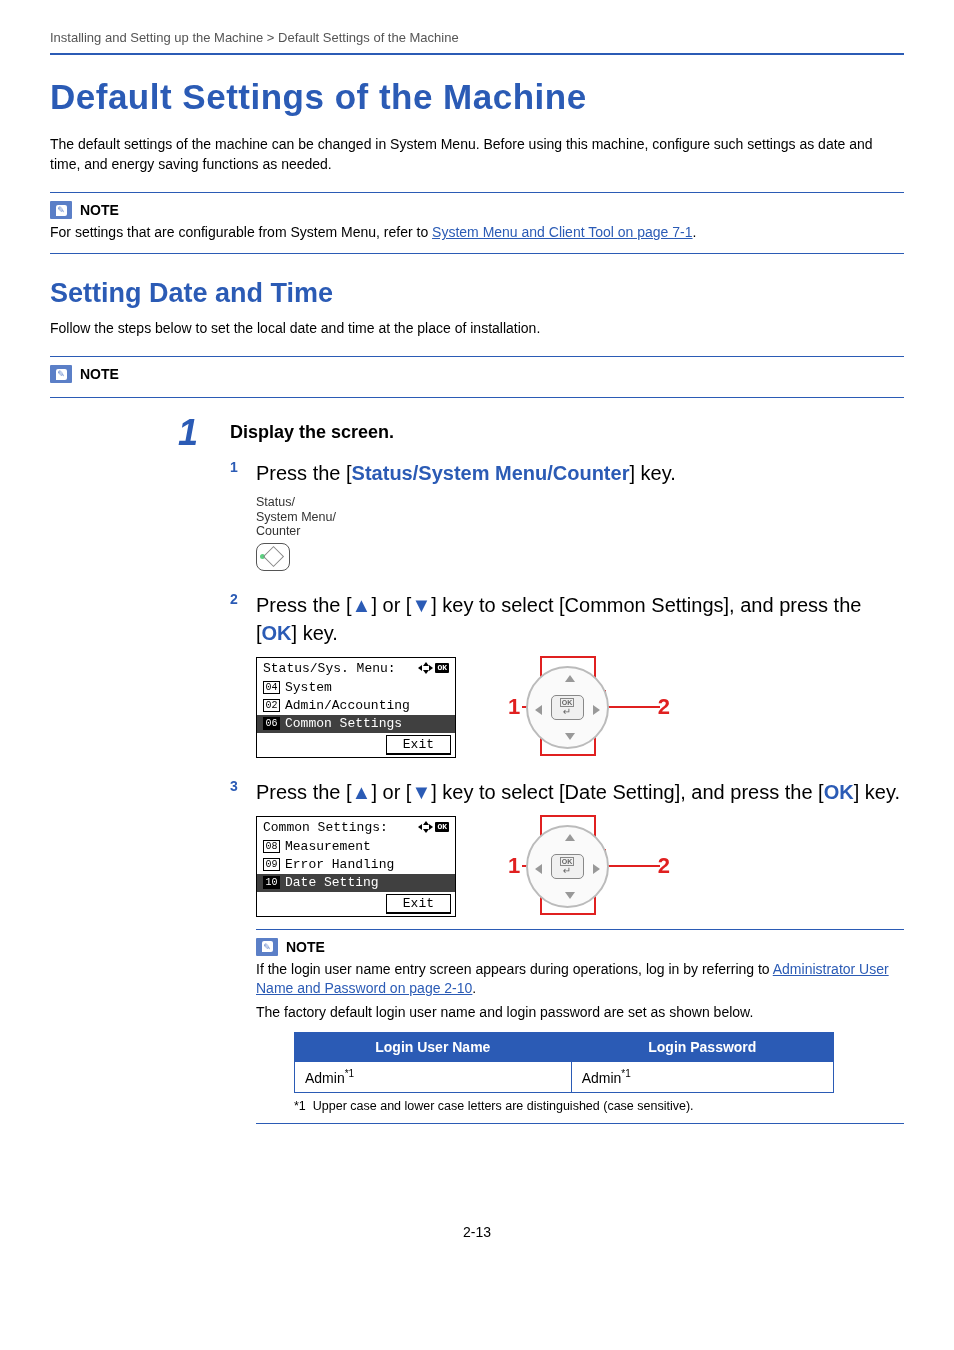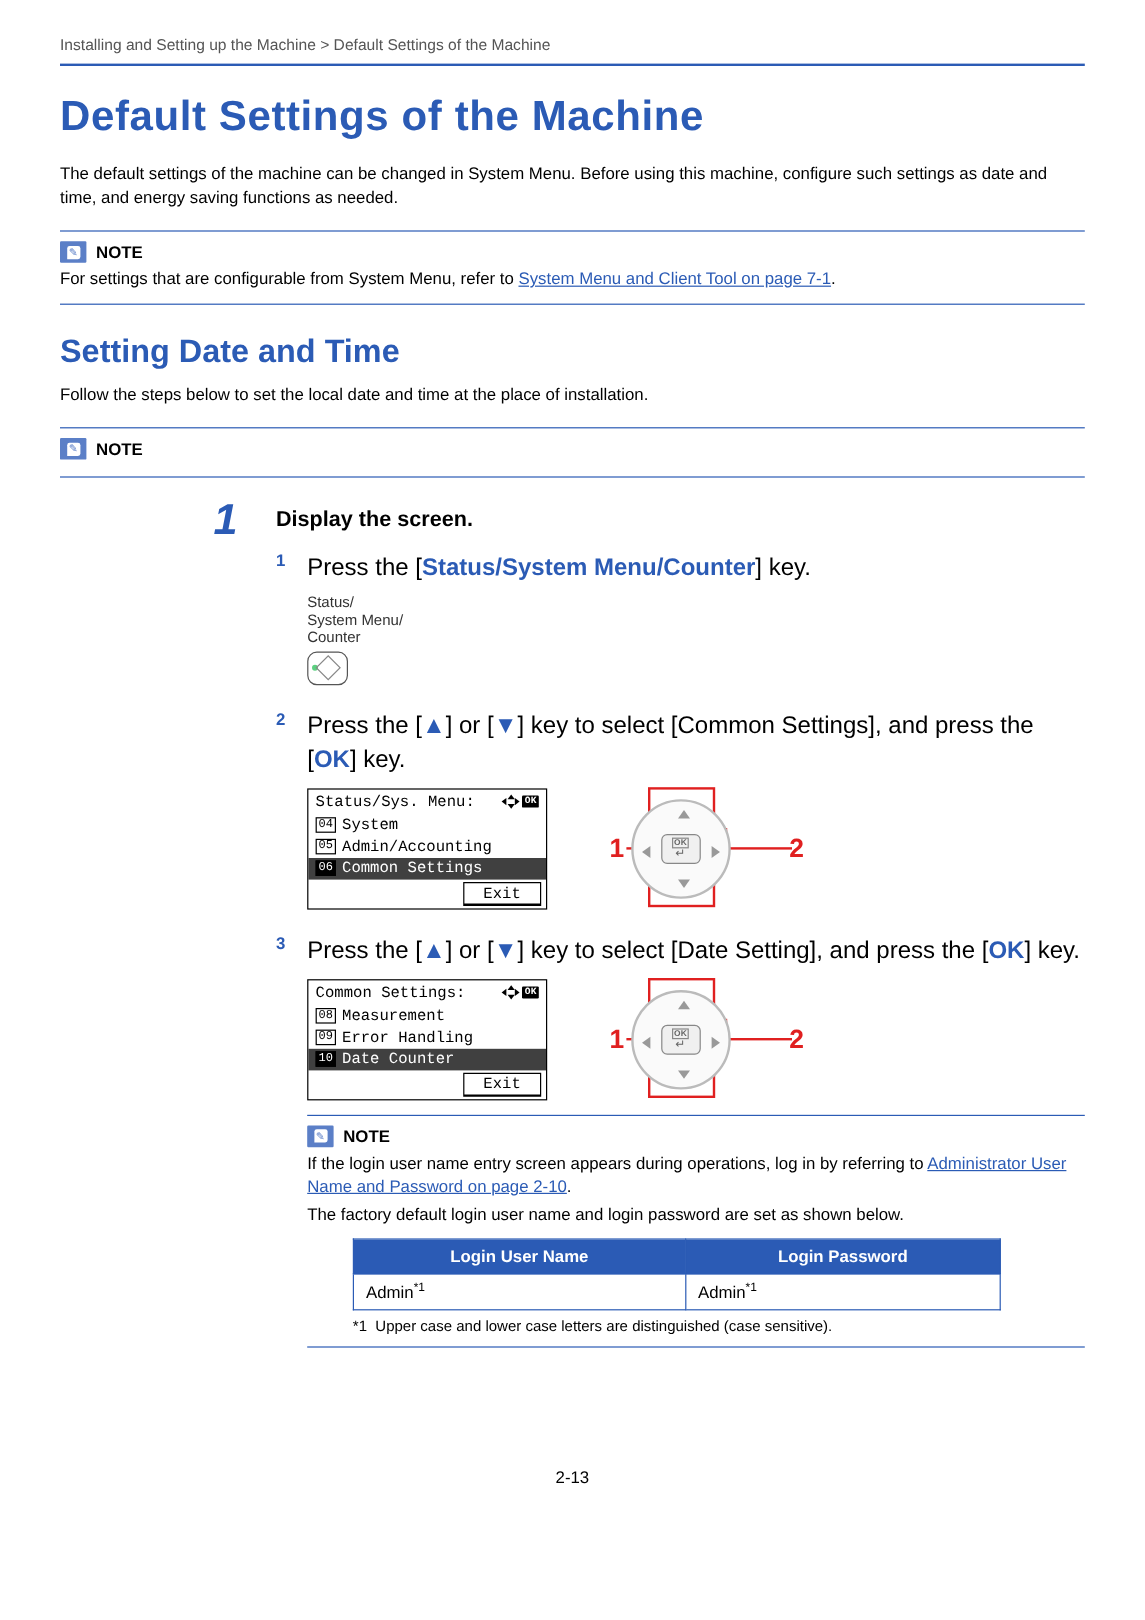--- a/index.html
+++ b/index.html
@@ -346,21 +346,21 @@
                 <span class="r"></span>
               </span>
             <span class="ok-glyph">OK</span>
           </span>
         </div>
         <div class="lcd-line">
             <span class="lcd-num">04</span>
             <span>System</span>
           </div>
         <div class="lcd-line">
-            <span class="lcd-num">05</span>
+            <span class="lcd-num">02</span>
             <span>Admin/Accounting</span>
           </div>
         <div class="lcd-selected">
             <span class="lcd-num-inv">06</span>
             <span>Common Settings</span>
           </div>
         <div class="lcd-footer">
             <span class="lcd-footer-btn">Exit</span>
           </div>
       </div>
@@ -405,21 +405,21 @@
         <div class="lcd-line">
             <span class="lcd-num">08</span>
             <span>Measurement</span>
           </div>
         <div class="lcd-line">
             <span class="lcd-num">09</span>
             <span>Error Handling</span>
           </div>
         <div class="lcd-selected">
             <span class="lcd-num-inv">10</span>
-            <span>Date Counter</span>
+            <span>Date Setting</span>
           </div>
         <div class="lcd-footer">
             <span class="lcd-footer-btn">Exit</span>
           </div>
       </div>
       <div class="nav-diagram">
         <div class="red-box-v"></div>
         <div class="red-box-h"></div>
         <span class="red-label red-1">1</span>
         <span class="red-line red-line-left"></span>

